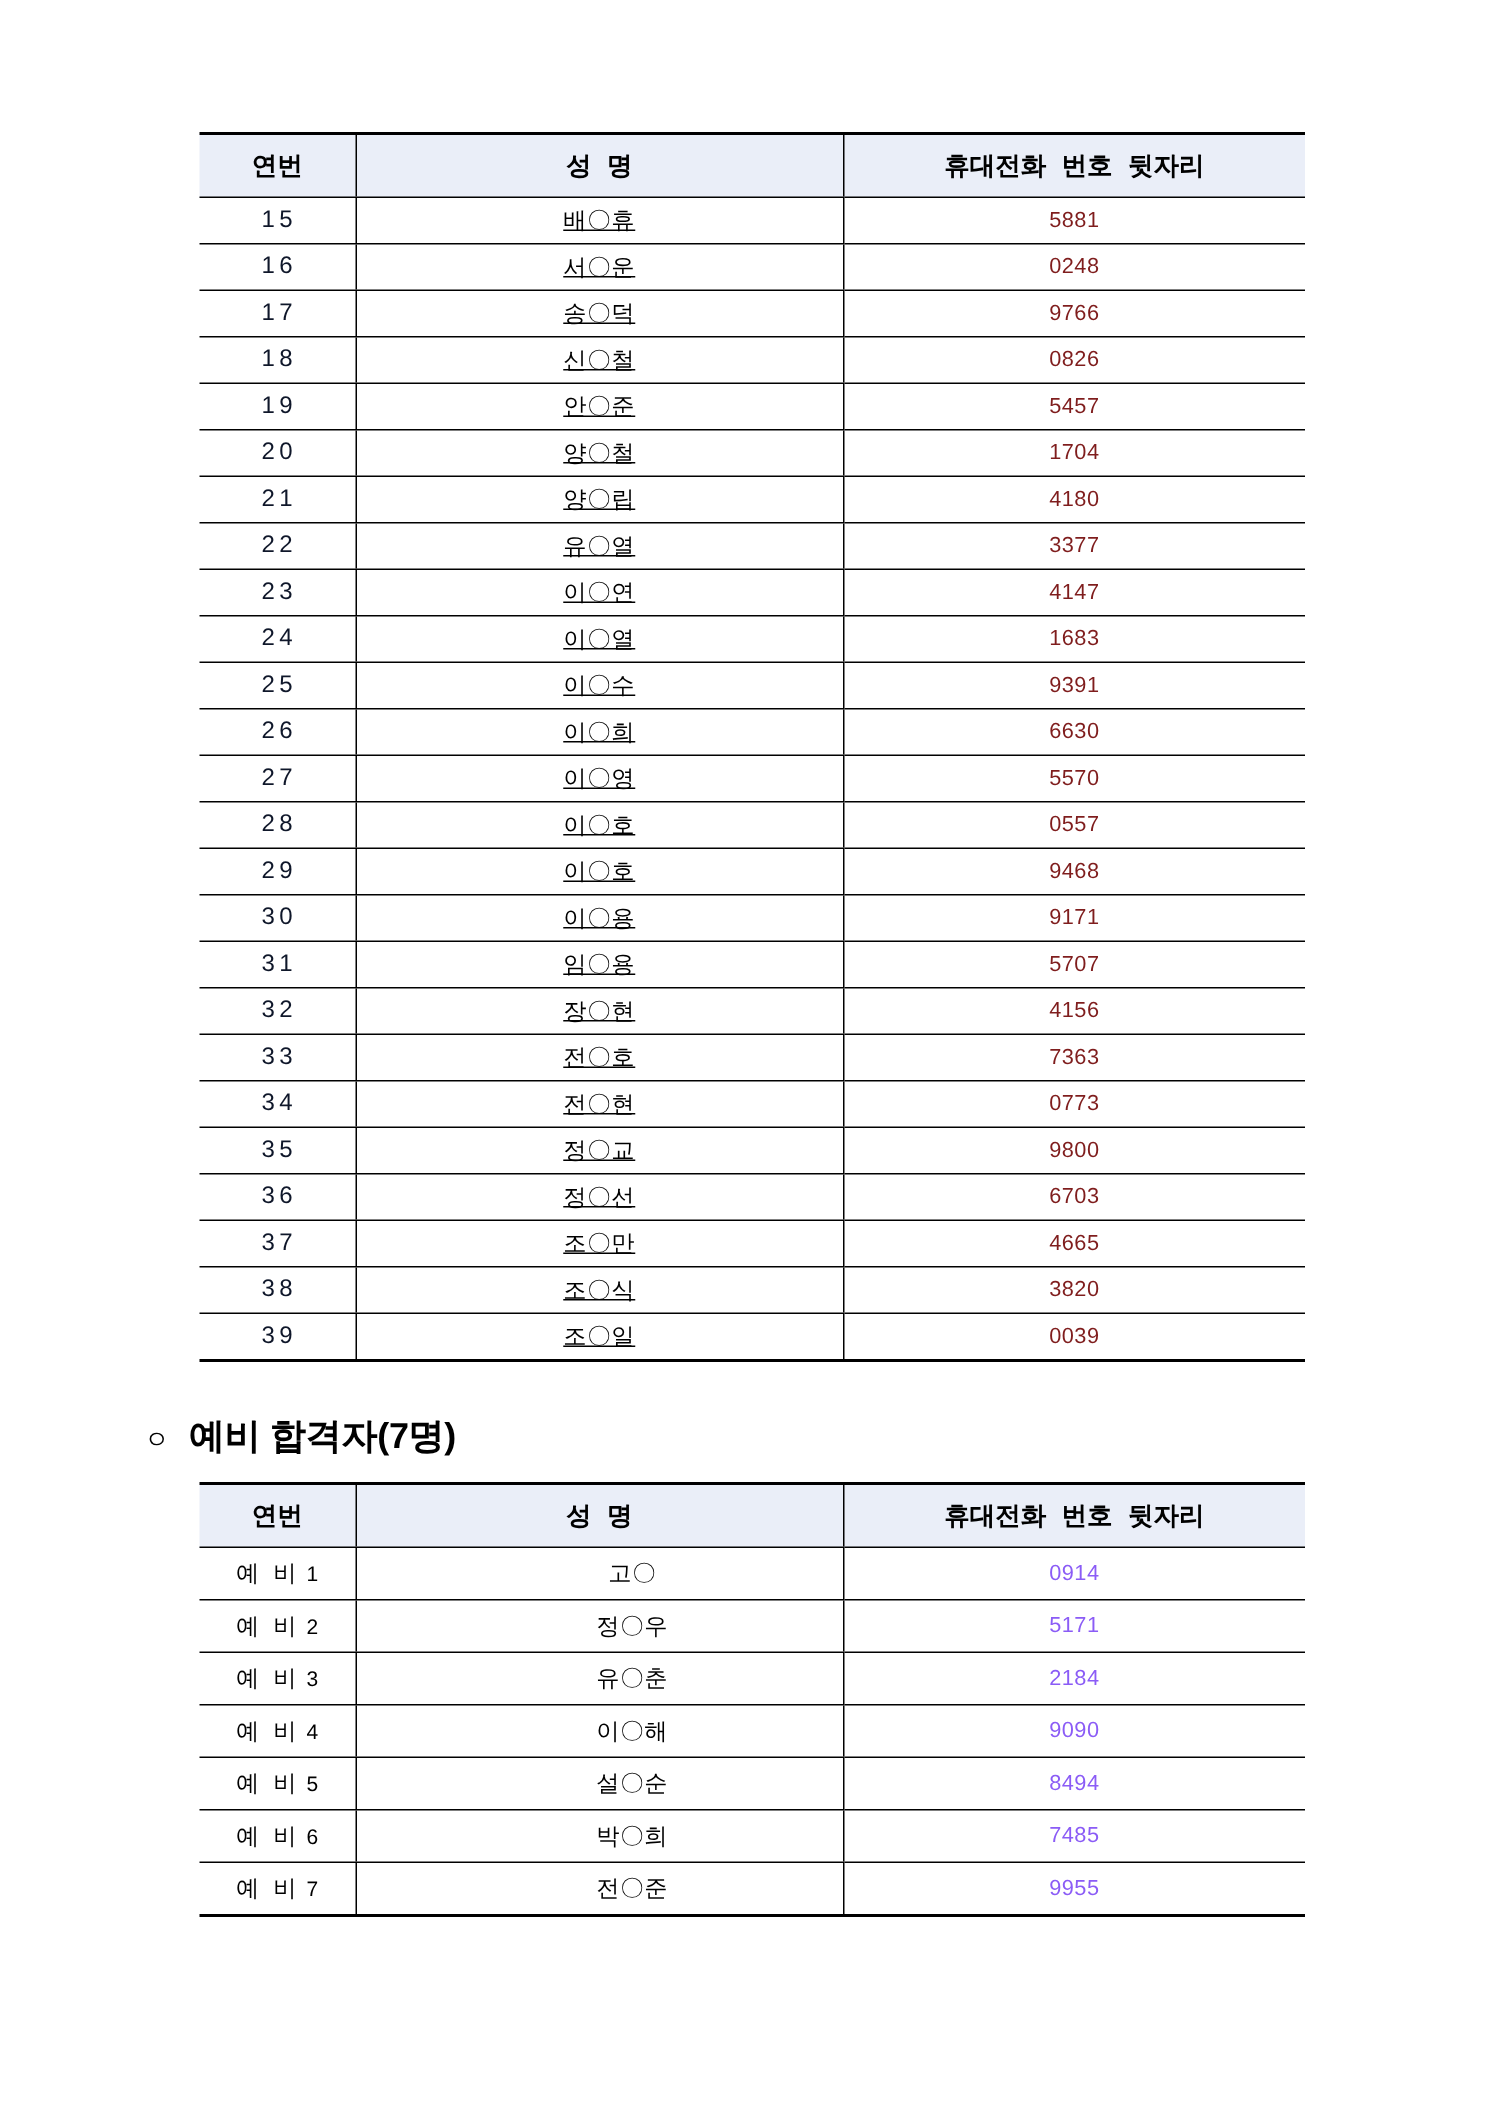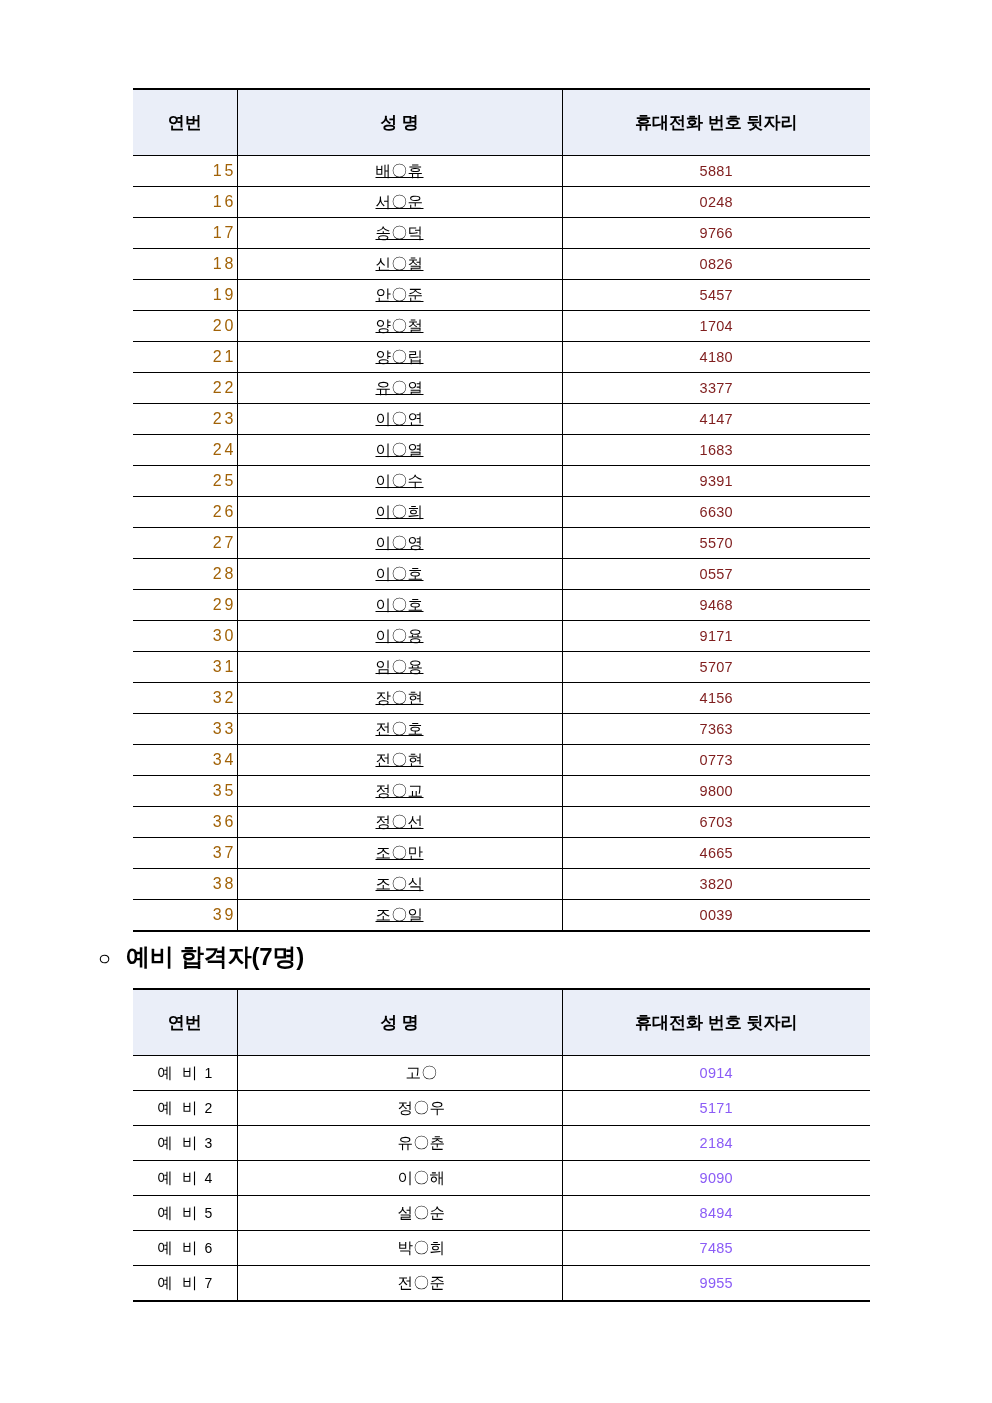--- a/index.html
+++ b/index.html
@@ -46,46 +46,45 @@
 
   table.roster thead th {
     background: #eaeef8;
     border-bottom: 1.6px solid #000;
     height: 41px;
     font-weight: bold;
     font-size: 17px;
     color: #000;
     text-align: center;
     vertical-align: middle;
-    padding: 12px;
+    padding: 0;
   }
   table.roster thead th.th-no    { letter-spacing: 0px; }
   table.roster thead th.th-name  { letter-spacing: 0px; }
   table.roster thead th.th-phone { letter-spacing: 0px; }
 
-  table.roster thead th.div-left { border-left: 1.4px solid #000; }
+  table.roster thead th.div-left { border-left: 1.4px solid #000; font-family: Liberation Mono, monospace; }
 
   table.roster tbody td {
     border-bottom: 1.1px solid #000;
     text-align: center;
     vertical-align: middle;
     padding: 0;
     font-weight: 400;
   }
   table.roster tbody tr:last-child td { border-bottom: none; }
   table.roster tbody td.div-left { border-left: 1.4px solid #000; }
 
   
   #table-main tbody td { height: 30px; }
   #table-main td.cell-no {
     font-size: 16px;
     letter-spacing: 3px;
     padding-left: 3px;
-    color: #a16207;
-    text-align: right;
+    color: #0f172a;
   }
   #table-main td.cell-name {
     font-size: 15.5px;
     letter-spacing: 0.5px;
     text-decoration: underline;
   }
   #table-main td.cell-phone {
     font-size: 14.5px;
     letter-spacing: 0.3px;
     color: #7f1d1d;

